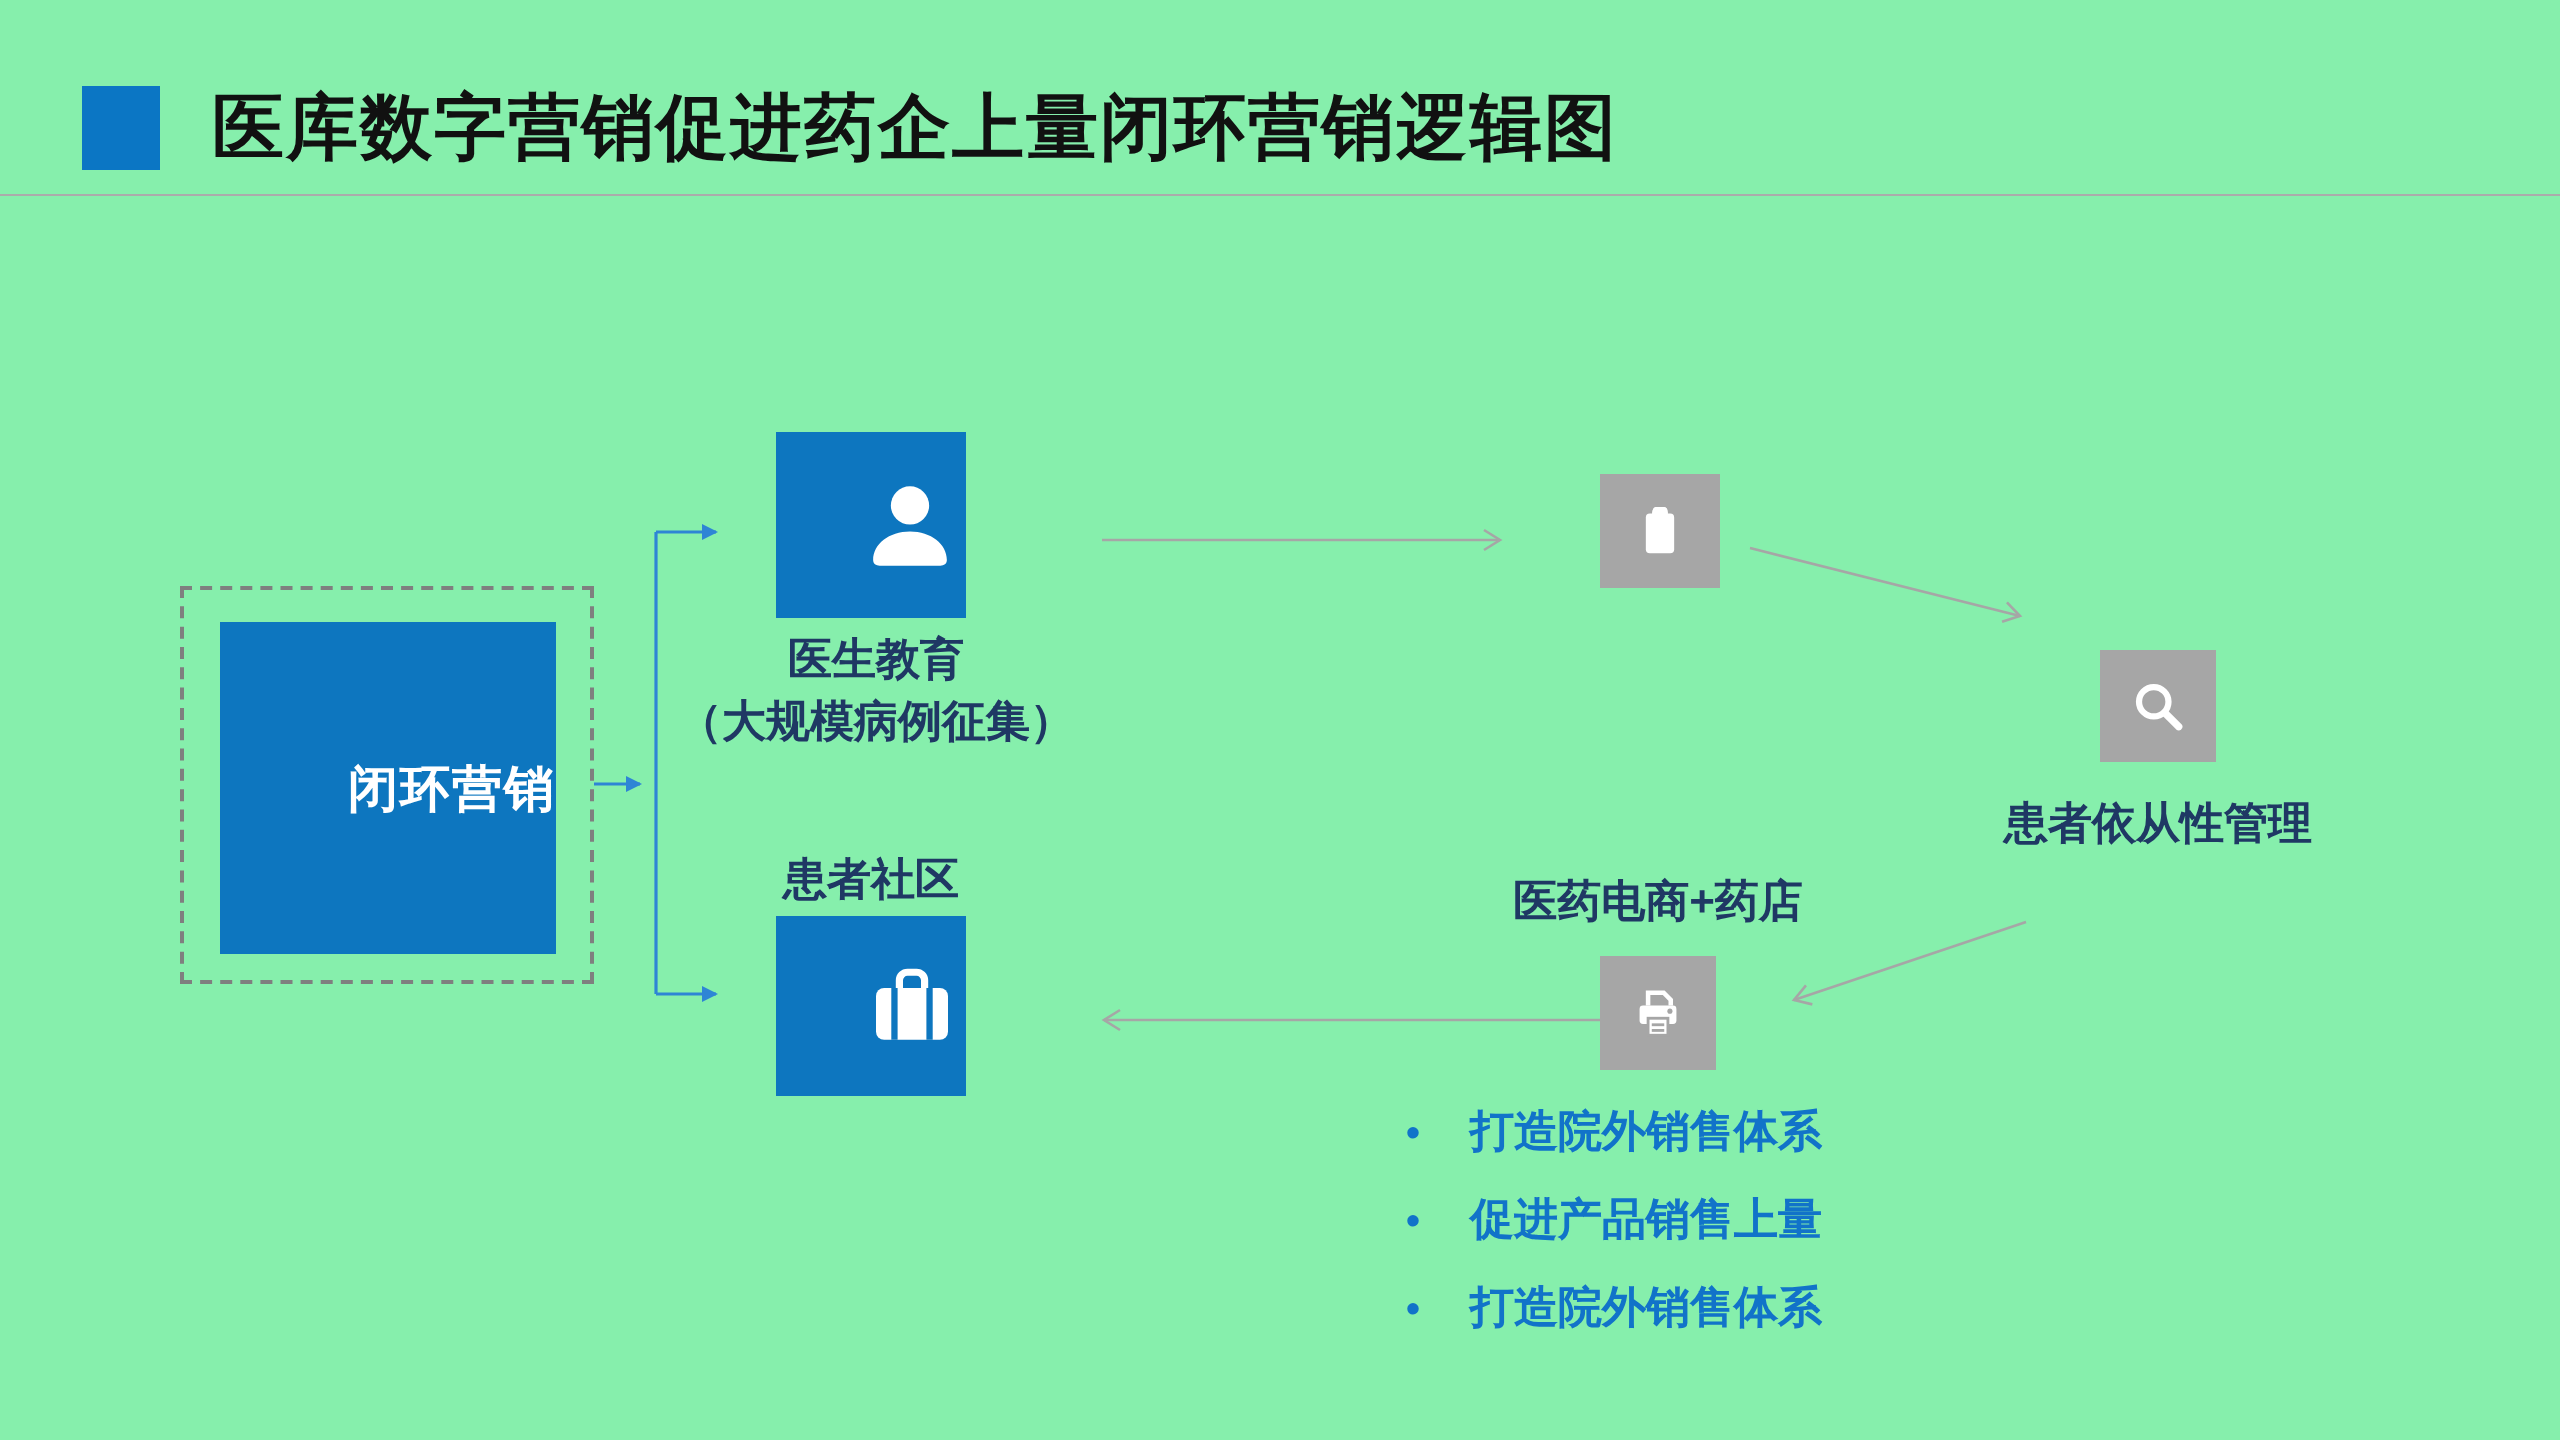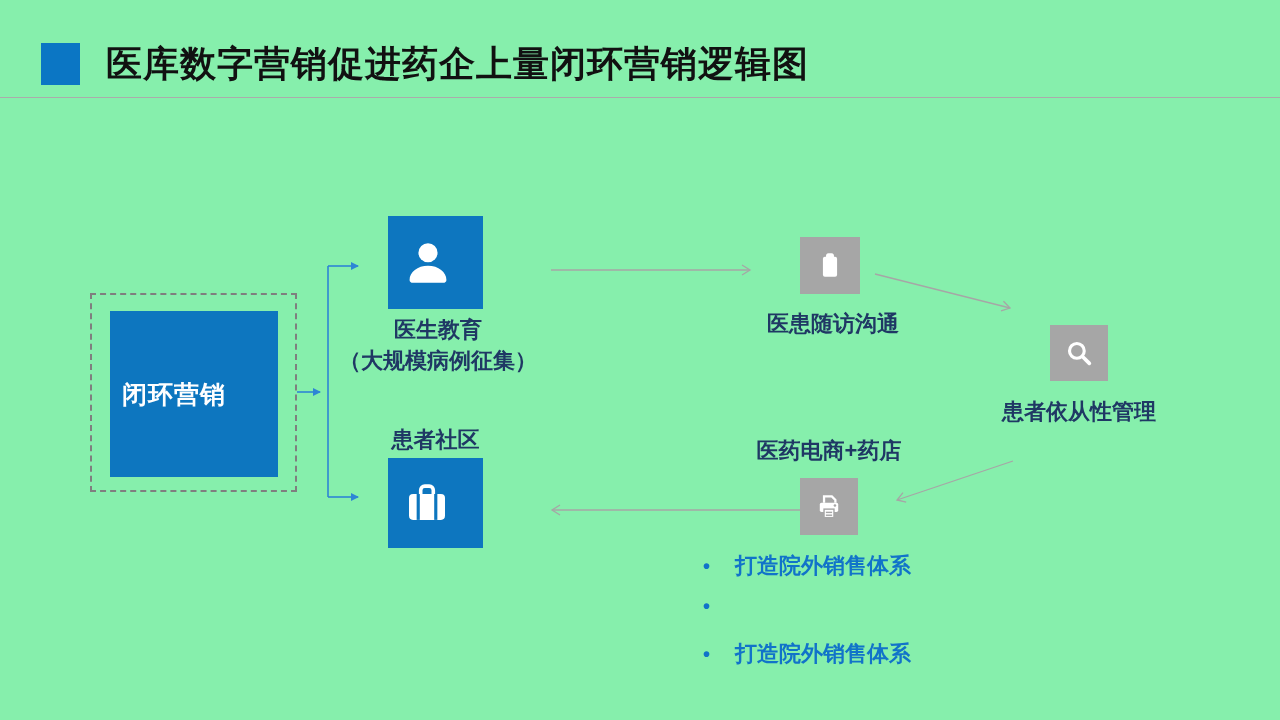--- a/index.html
+++ b/index.html
@@ -10,21 +10,21 @@
   
   .title-square { position: absolute; left: 41px; top: 43px; width: 39px; height: 42px; background: #0B76C4; }
   .slide-title { position: absolute; left: 106px; top: 40px; font-size: 36px; font-weight: bold;
     color: #111111; letter-spacing: 1px; white-space: nowrap; }
   .header-rule { position: absolute; left: 0; top: 97px; width: 1280px; height: 1px; background: #ABABAB; }
   .logo { position: absolute; right: 44px; top: 54px; font-size: 30px; color: #2F6FE6; white-space: nowrap; }
   .logo .wordmark { font-weight: 400; letter-spacing: 1px; }
   .logo .cjk { margin-left: 10px; font-weight: 500; }
 
   
-  .blue-box { position: absolute; background: #0D76BF; display: flex; align-items: center; justify-content: flex-start; padding-left: 12px; }
+  .blue-box { position: absolute; background: #0D76BF; display: flex; align-items: center; justify-content: flex-end; padding-left: 12px; }
   .gray-box { position: absolute; background: #A6A6A6; display: flex; align-items: center; justify-content: center; }
   .navy-label { position: absolute; color: #1F3864; font-weight: bold; font-size: 22px;
     text-align: center; line-height: 31px; white-space: nowrap; }
 
   
   .dashed-frame { position: absolute; left: 90px; top: 293px; width: 207px; height: 199px;
     border: 2px dashed #7F7F7F; background: transparent; }
   .root-box { left: 110px; top: 311px; width: 168px; height: 166px; }
   .root-box .root-label { color: #ffffff; font-size: 25px; font-weight: bold; letter-spacing: 1px; }
 
@@ -117,21 +117,20 @@
 
   <div class="gray-box followup-box">
     <span>
       <svg class="icon-svg" width="34" height="34" viewBox="0 0 24 24">
         <rect x="7" y="5.5" width="10" height="14" rx="1.4" fill="#ffffff"></rect>
         <path d="M10 6.5V5c0-0.6 0.5-1 1-1h2c0.6 0 1 0.4 1 1v1.5" fill="none" stroke="#ffffff" stroke-width="1.6"></path>
         <rect x="9.6" y="3.2" width="4.8" height="2.6" rx="1" fill="#ffffff"></rect>
       </svg>
     </span>
   </div>
-  <div class="navy-label followup-label">医患随访沟通</div>
 
   <div class="gray-box compliance-box">
     <span>
       <svg class="icon-svg" width="34" height="34" viewBox="0 0 24 24">
         <circle cx="10.5" cy="10.5" r="5.2" fill="none" stroke="#ffffff" stroke-width="2.2"></circle>
         <line x1="14.6" y1="14.6" x2="19.3" y2="19.3" stroke="#ffffff" stroke-width="2.6" stroke-linecap="round"></line>
       </svg>
     </span>
   </div>
   <div class="navy-label compliance-label">患者依从性管理</div>
@@ -150,20 +149,21 @@
     </span>
   </div>
 
   <ul class="bullet-list">
     <li>
       <span class="dot">•</span>
       <span>打造院外销售体系</span>
     </li>
     <li>
       <span class="dot">•</span>
+      <span>促进产品销售上量</span>
     </li>
     <li>
       <span class="dot">•</span>
       <span>打造院外销售体系</span>
     </li>
   </ul>
 
 </div>
 
 </body></html>

